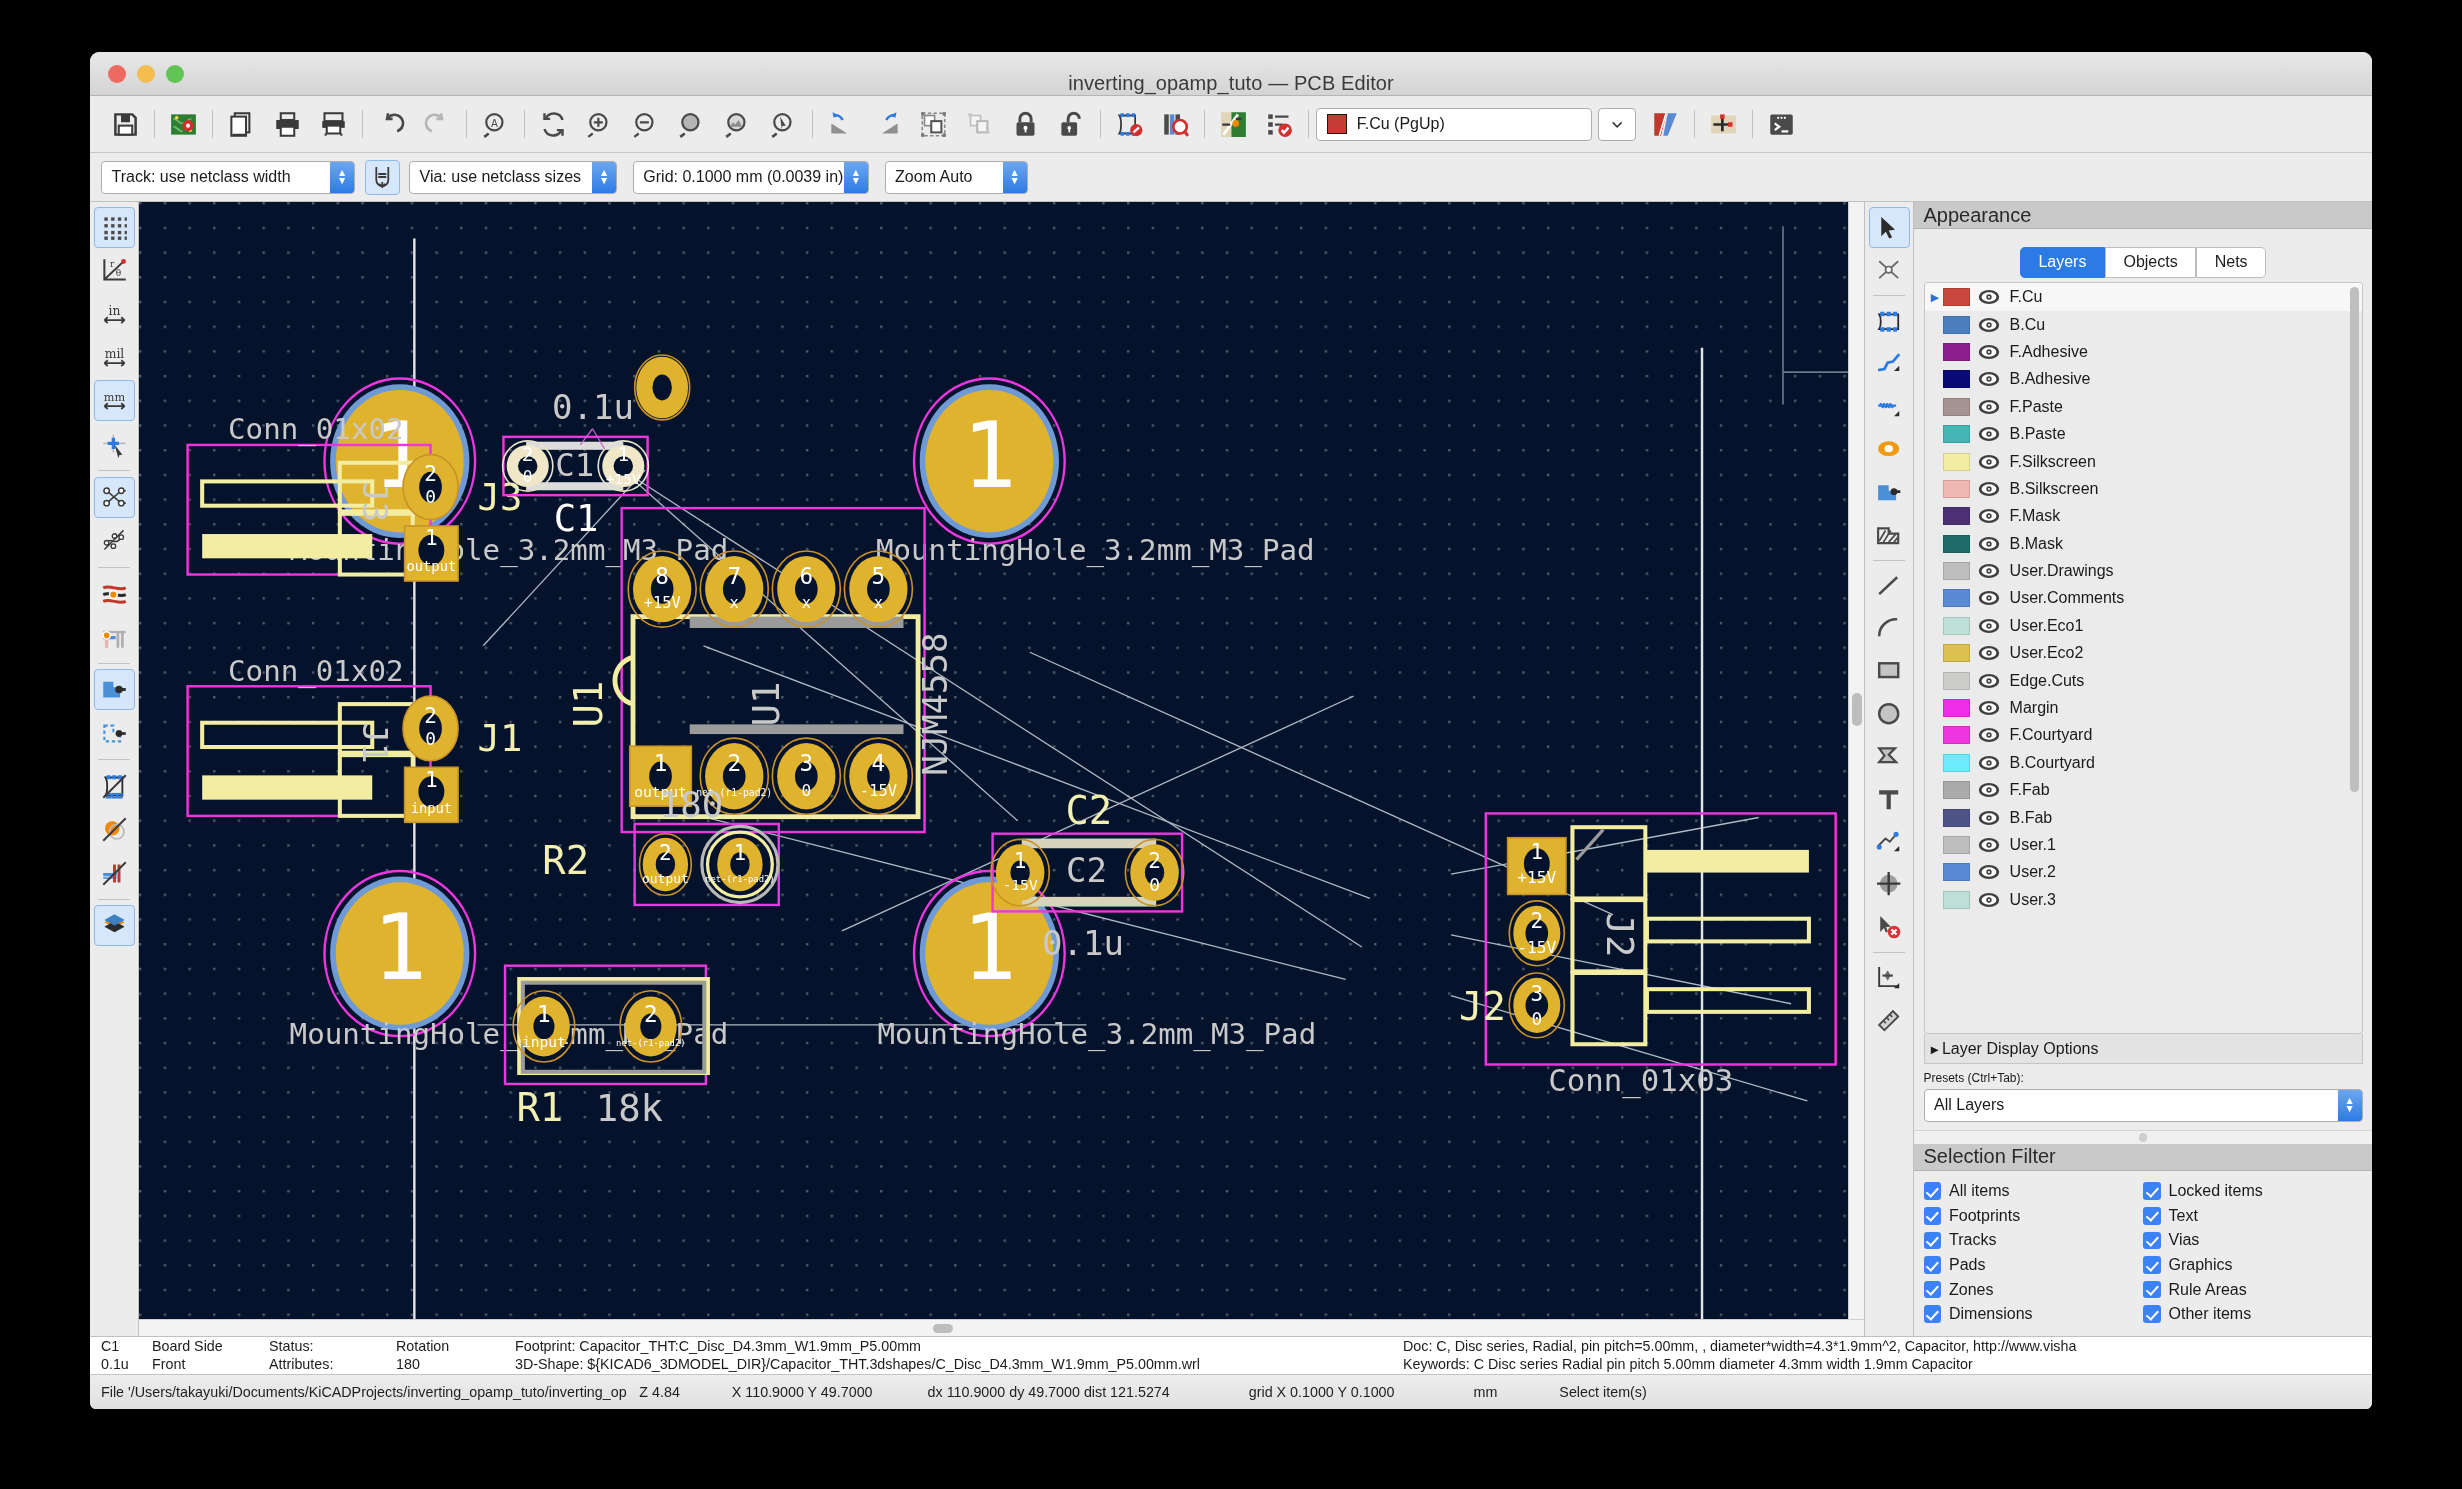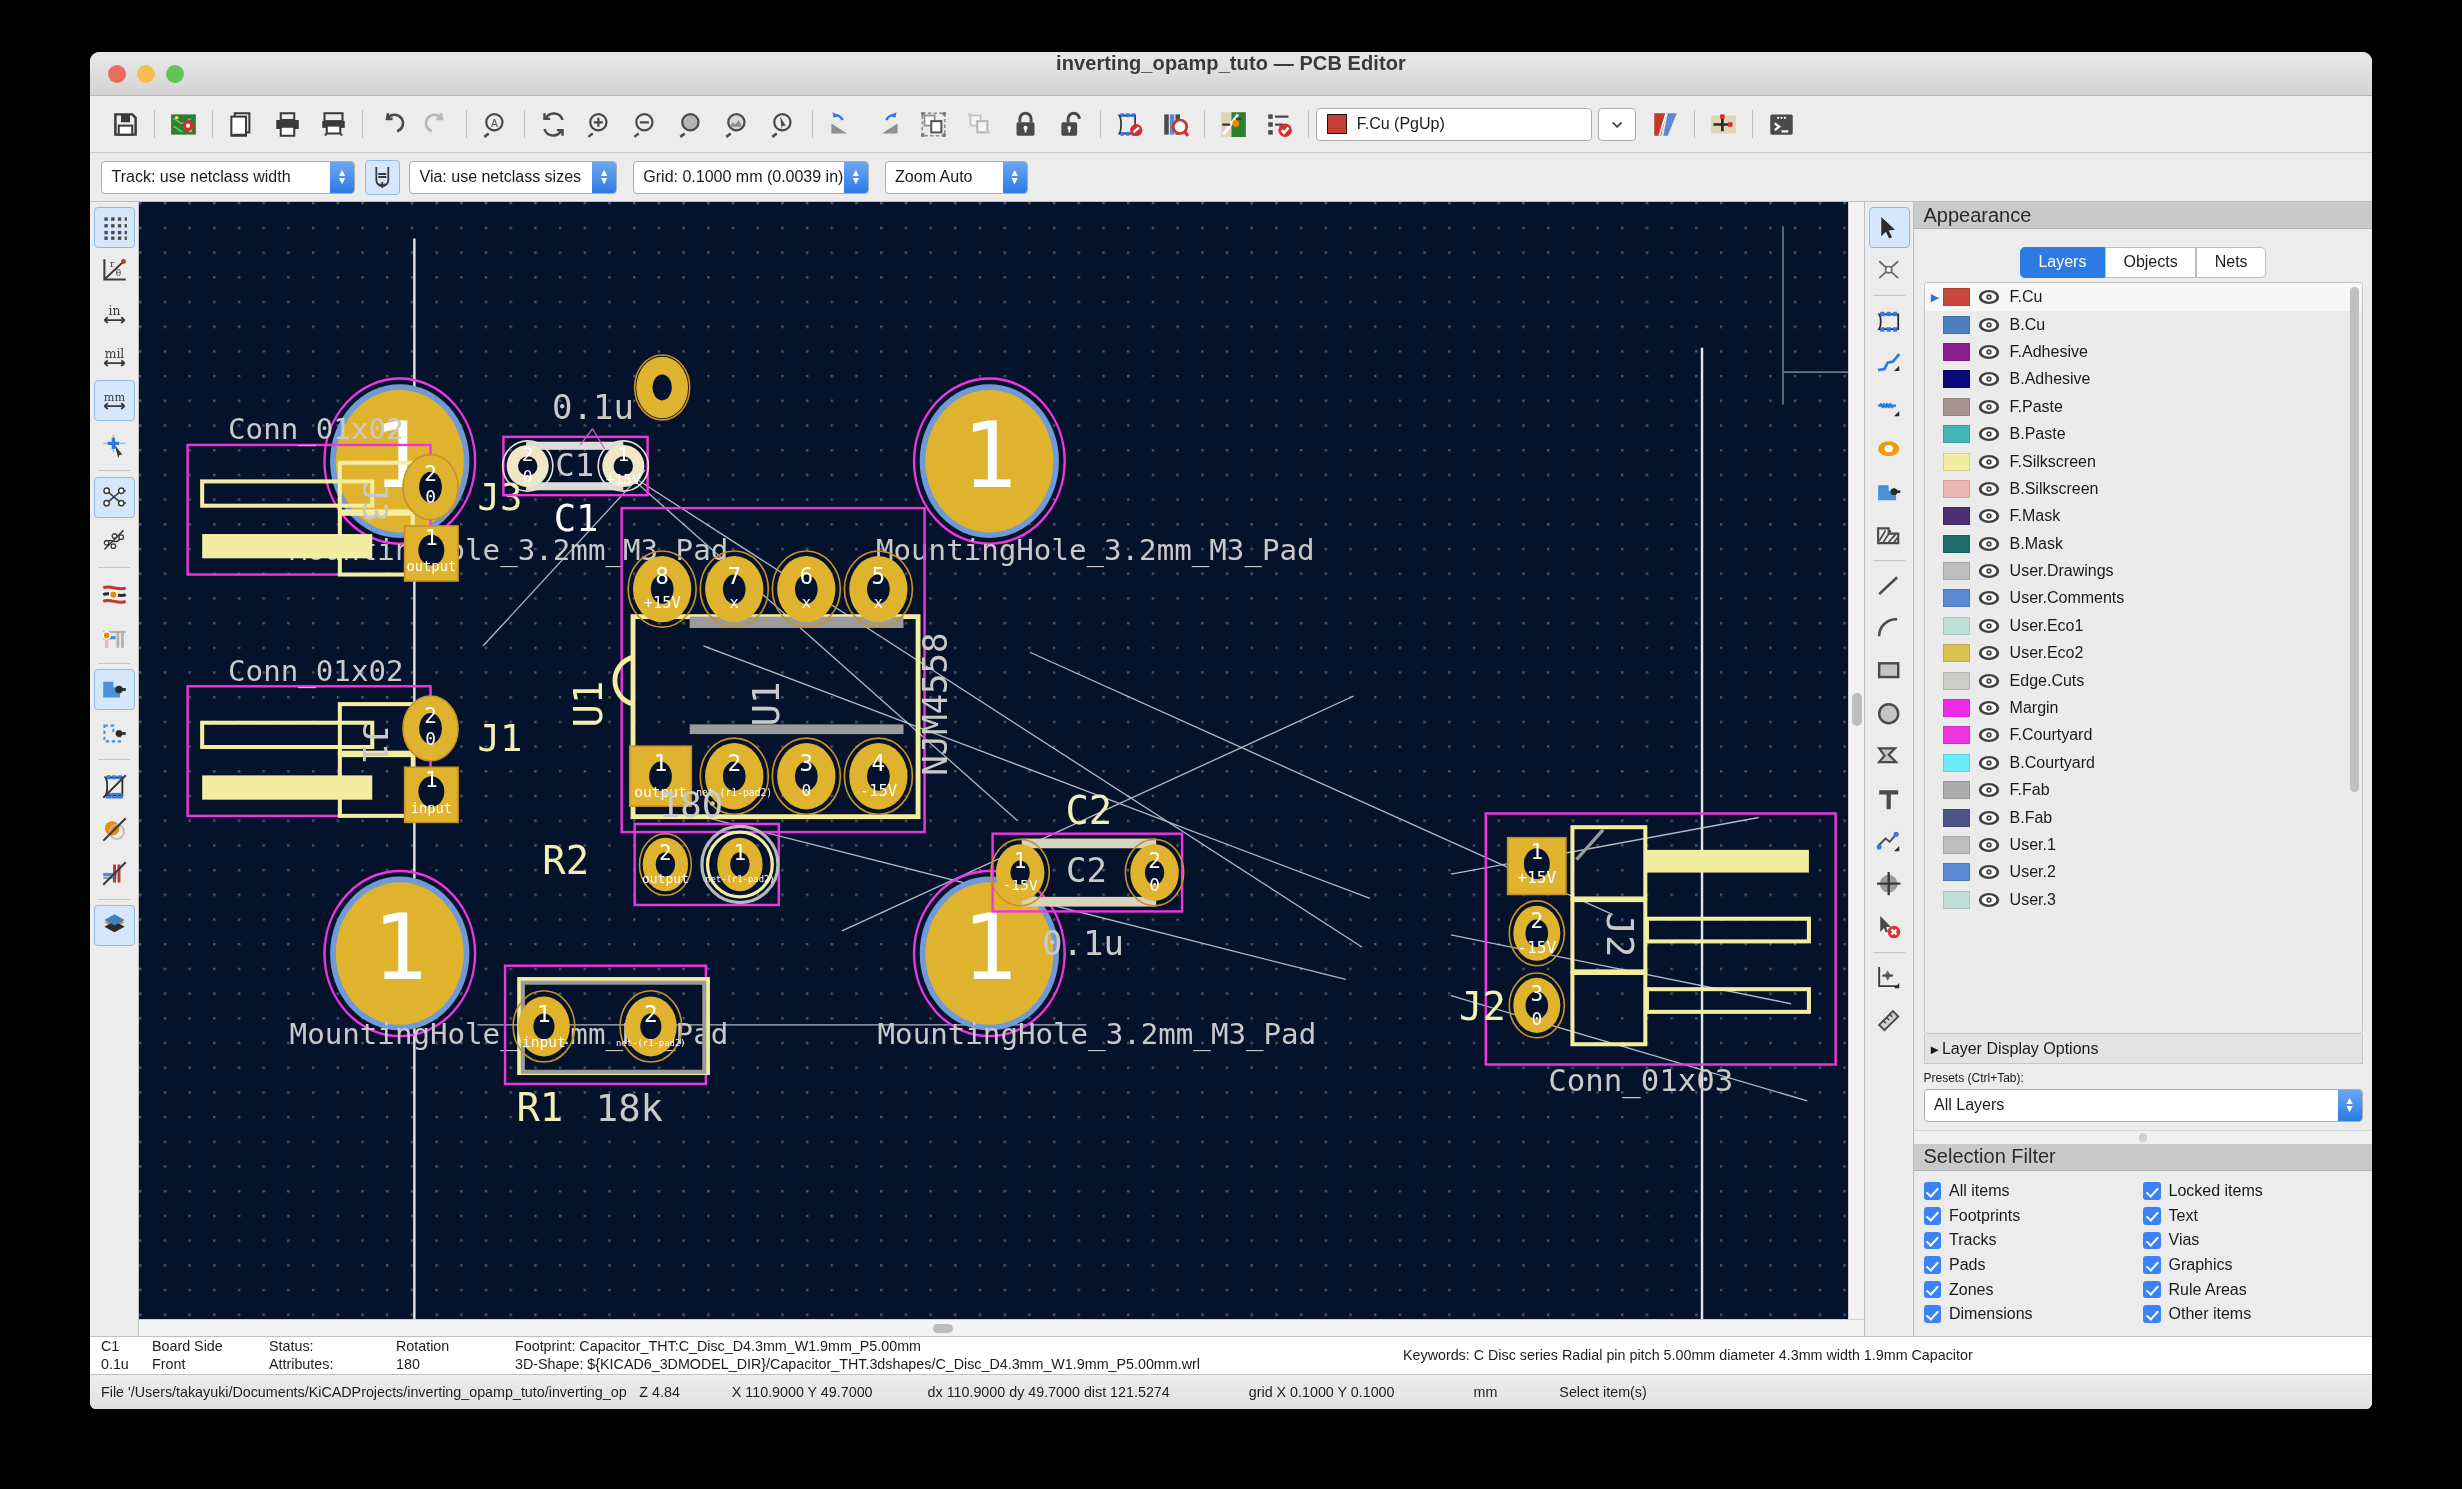--- a/index.html
+++ b/index.html
@@ -19,21 +19,21 @@
     overflow: hidden;
     display: flex; flex-direction: column;
   }
 
   
   #titlebar {
     height: 44px; flex: 0 0 44px;
     background: linear-gradient(180deg,#e8e8e8 0%,#d4d4d4 100%);
     border-bottom: 0.8px solid #b4b4b4;
     position: relative;
-    display: flex; align-items: flex-start; font-weight: bold;
+    display: flex; align-items: flex-end;
   }
   .traffic { position: absolute; left: 17.5px; top: 50%; transform: translateY(-50%); display: flex; gap: 11px; }
   .tl { width: 18px; height: 18px; border-radius: 50%; }
   .tl.red { background: #ec6a5f; }
   .tl.yellow { background: #f4bd4f; }
   .tl.green { background: #61c454; }
   #win-title {
     width: 100%; text-align: center;
     font-size: 20px; color: #3a3a3a;
     letter-spacing: 0.1px;
@@ -1506,20 +1506,21 @@
     </div>
     <div class="mp-col" style="width:119px">
       <div class="mp-line">Rotation</div>
       <div class="mp-line">180</div>
     </div>
     <div class="mp-col" style="width:888px">
       <div class="mp-line">Footprint: Capacitor_THT:C_Disc_D4.3mm_W1.9mm_P5.00mm</div>
       <div class="mp-line">3D-Shape: ${KICAD6_3DMODEL_DIR}/Capacitor_THT.3dshapes/C_Disc_D4.3mm_W1.9mm_P5.00mm.wrl</div>
     </div>
     <div class="mp-col" style="flex:1 1 auto; overflow:hidden">
+      <div class="mp-line">Doc: C, Disc series, Radial, pin pitch=5.00mm, , diameter*width=4.3*1.9mm^2, Capacitor, http://www.visha</div>
       <div class="mp-line">Keywords: C Disc series Radial pin pitch 5.00mm  diameter 4.3mm width 1.9mm Capacitor</div>
     </div>
   </div>
 
   <div id="statusbar">
     <div style="padding-left:11px">File '/Users/takayuki/Documents/KiCADProjects/inverting_opamp_tuto/inverting_op</div>
     <div style="margin-left:12.7px">Z 4.84</div>
     <div style="margin-left:52px">X 110.9000 Y 49.7000</div>
     <div style="margin-left:55px">dx 110.9000 dy 49.7000 dist 121.5274</div>
     <div style="margin-left:79px">grid X 0.1000 Y 0.1000</div>

